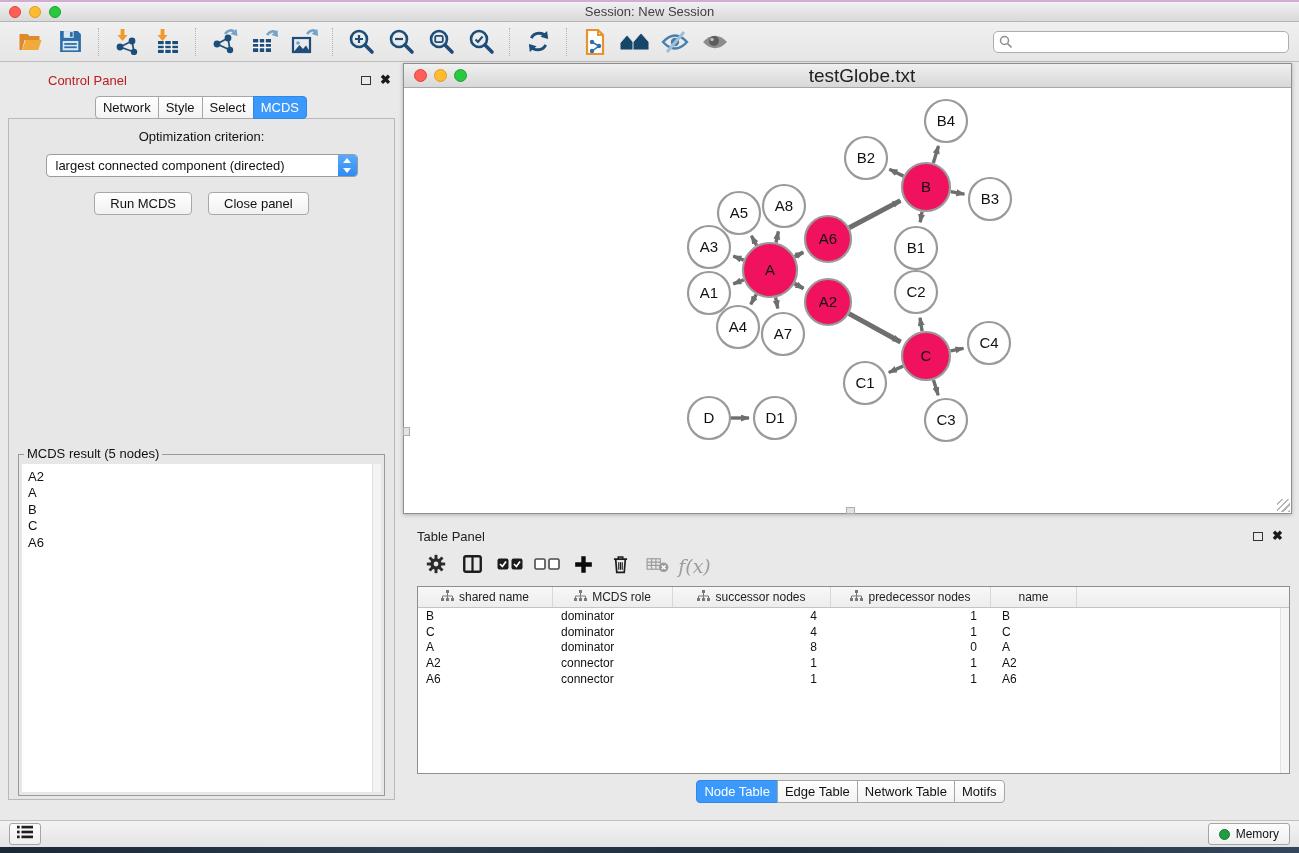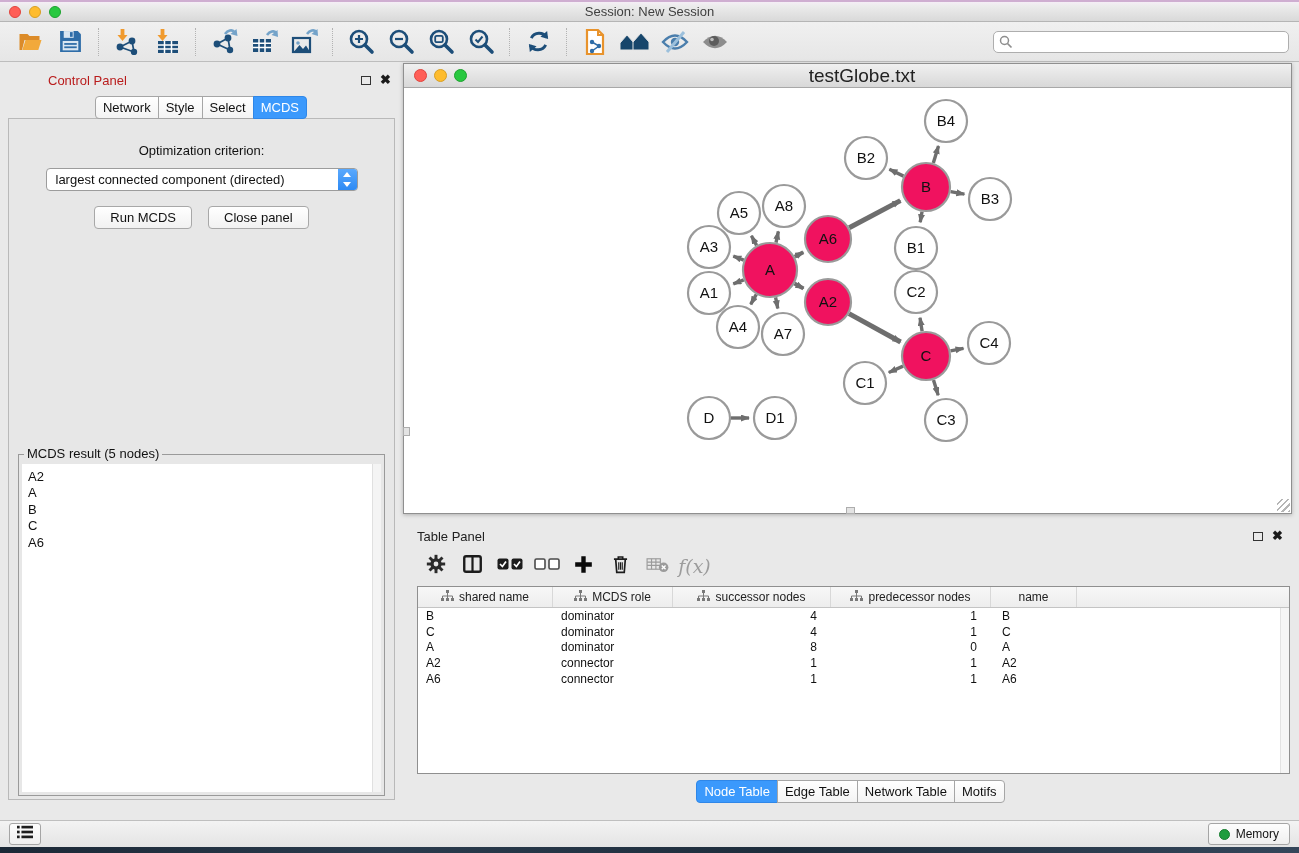--- a/index.html
+++ b/index.html
@@ -42,21 +42,21 @@
   .panel-ics { margin-left:auto; display:flex; align-items:center; gap:9px; }
   .float-ic { width:10px; height:9px; border:1.6px solid #333; display:inline-block; }
   .close-ic { font-size:13px; color:#1a1a1a; font-weight:bold; line-height:10px; }
   .cp-tabs { display:flex; justify-content:center; margin-top:6px; position:relative; z-index:2; }
   .segtab { border:1px solid #a6a6a6; background:linear-gradient(#ffffff,#f3f3f3);
     font-size:13px; color:#111; padding:3px 7px; margin-left:-1px; cursor:default; }
   .seg :first-child { border-radius:4px 0 0 4px; }
   .seg :last-child { border-radius:0 4px 4px 0; }
   .segtab.sel { background:#3b99fc; color:#fff; border-color:#2f87e8; }
   .cp-box { margin:-1px 8px 0 8px; height:682px; border:1px solid #b9b9b9; background:#e7e7e7;
-    display:flex; flex-direction:column; align-items:center; padding-top:24px; }
+    display:flex; flex-direction:column; align-items:center; padding-top:10px; }
   .opt-label { font-size:13px; color:#111; margin-bottom:10px; }
   .selectbox { position:relative; width:312px; height:23px; background:#fff;
     border:1px solid #9c9c9c; border-radius:4px; font-size:13px; color:#111;
     line-height:21px; padding-left:9px; }
   .stepper { position:absolute; right:0; top:0; width:19px; height:100%;
     background:linear-gradient(#5aa9fd,#2e8af4); border-radius:0 3px 3px 0; }
   .stepper:before, .stepper:after { content:""; position:absolute; left:5px;
     border-left:4.5px solid transparent; border-right:4.5px solid transparent; }
   .stepper:before { top:3px; border-bottom:5px solid #fff; }
   .stepper:after { bottom:3px; border-top:5px solid #fff; }

